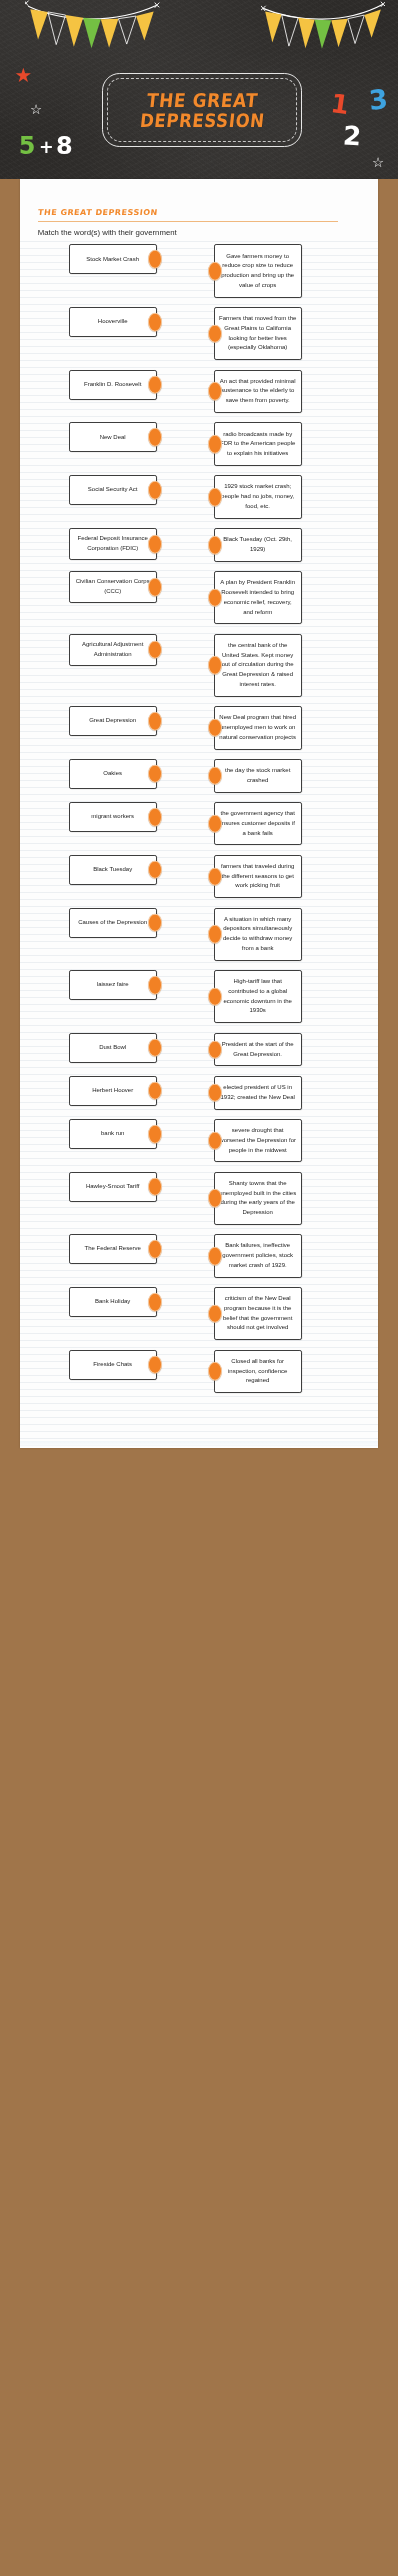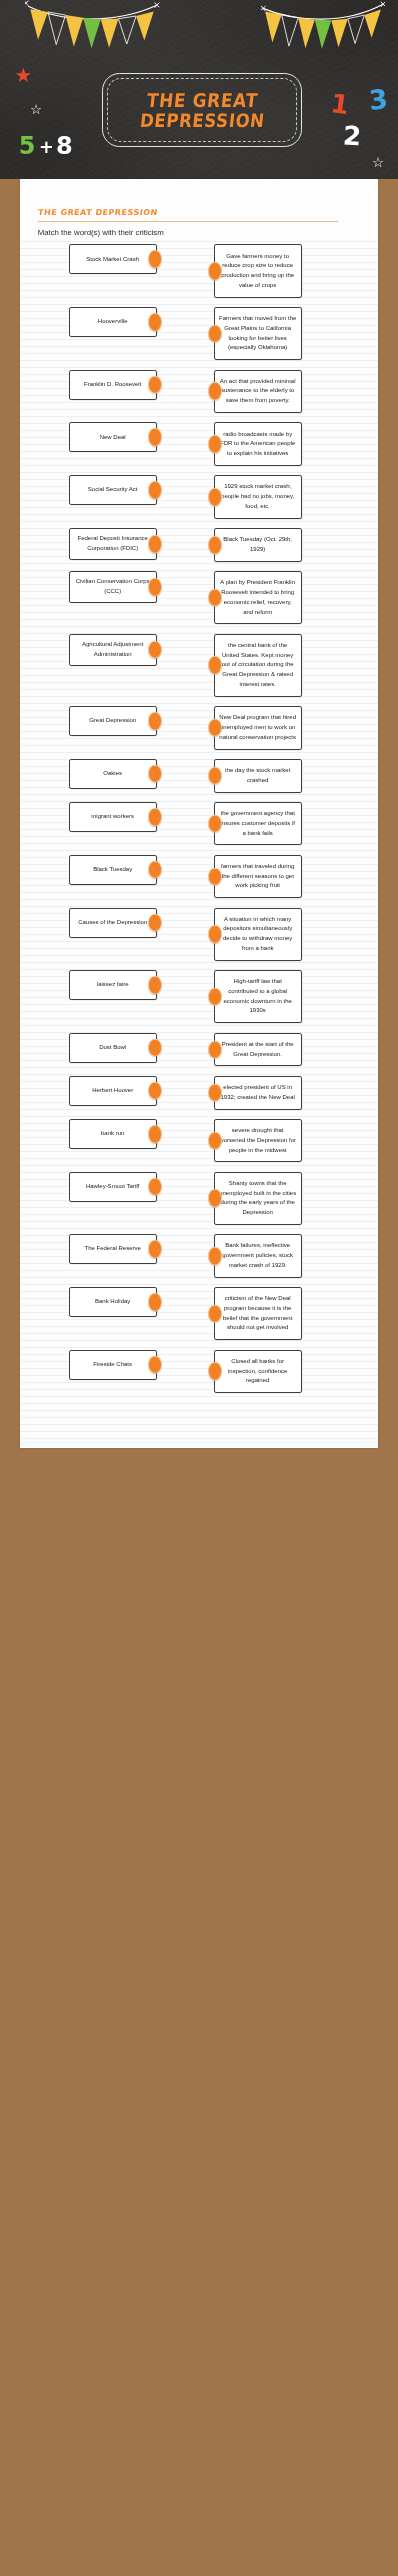--- a/index.html
+++ b/index.html
@@ -221,21 +221,21 @@
     <div class="title-line">THE GREAT</div>
     <div class="title-line sub">DEPRESSION</div>
   </div>
 </div>
 
 <div class="sheet-wrap">
   <div class="sheet">
 
     <div class="ws-title">THE GREAT DEPRESSION</div>
     <div class="ws-rule"></div>
-    <div class="ws-sub">Match the word(s) with their criticism</div>
+    <div class="ws-sub">Match the word(s) with their government</div>
 
     <div class="rows" id="rows">
         <div class="row">
           <div class="card term">
             <span>Stock Market Crash</span>
             <span class="dot right"></span>
           </div>
           <div class="card def">
             <span>Gave farmers money to reduce crop size to reduce production and bring up the value of crops</span>
             <span class="dot left"></span>

